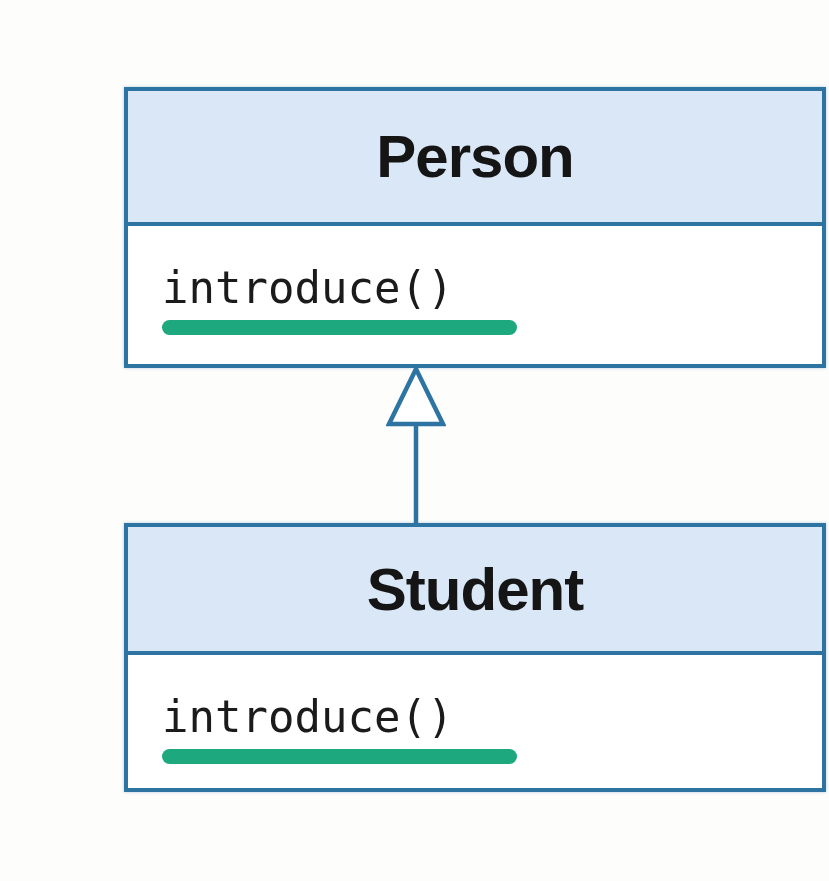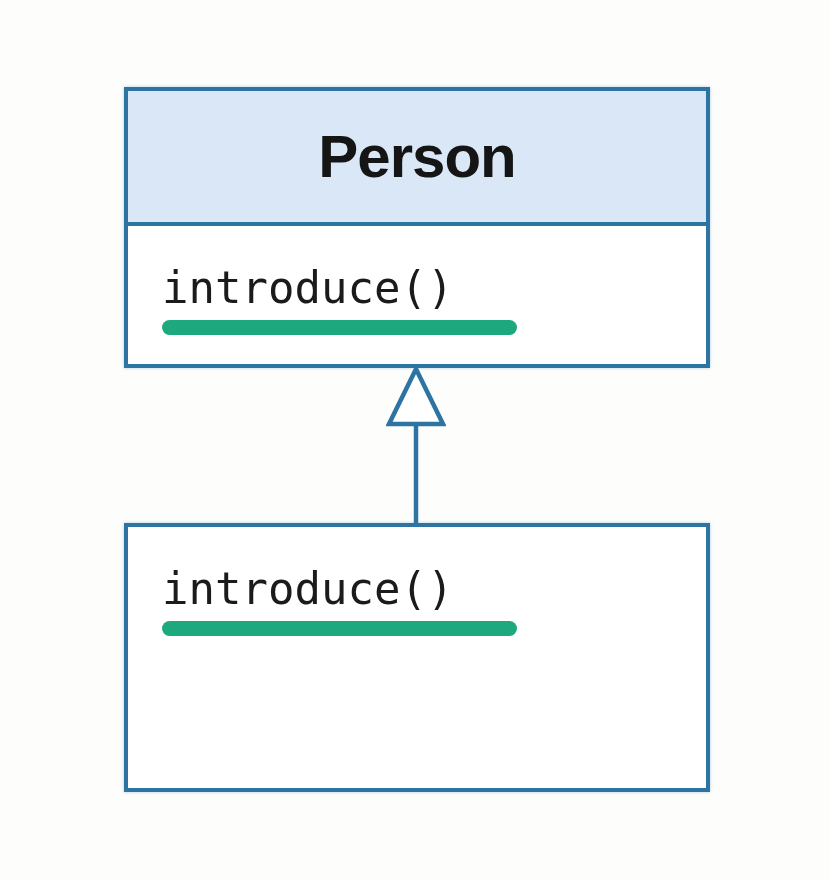--- a/index.html
+++ b/index.html
@@ -20,21 +20,21 @@
   }
   .canvas {
     position: relative;
     width: 829px;
     height: 881px;
     background: var(--background);
   }
   .class-box {
     position: absolute;
     left: 124px;
-    width: 586px;
+    width: 702px;
     border: 4px solid var(--box-border);
     background: var(--body-fill);
     box-shadow: 0 0 3px rgba(46,116,163,0.35);
   }
   .class-box.person { top: 87px; height: 281px; }
   .class-box.student { top: 523px; height: 269px; }
   .class-header {
     width: 100%;
     background: var(--header-fill);
     border-bottom: 4px solid var(--box-border);
@@ -102,20 +102,23 @@
       </div>
     </div>
   </div>
 
   <svg class="inheritance-arrow" viewBox="0 0 60 160" aria-hidden="true">
     <line x1="30" y1="58" x2="30" y2="158"></line>
     <polygon points="30,3 3,58 57,58"></polygon>
   </svg>
 
   <div class="class-box student">
+    <div class="class-header">
+      <span class="class-name">Student</span>
+    </div>
     <div class="class-body">
       <div class="method">
         <span class="method-label">introduce()</span>
         <span class="method-underline"></span>
       </div>
     </div>
   </div>
 
 </div>
 

